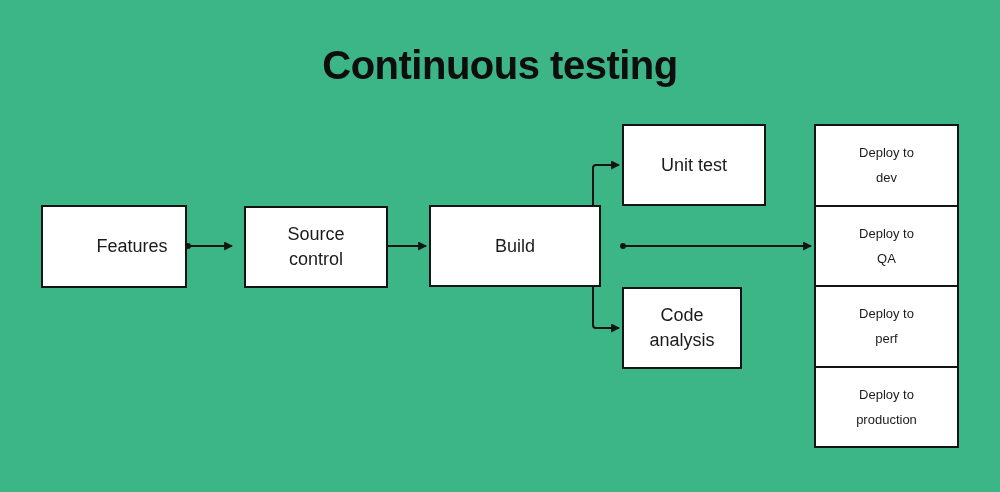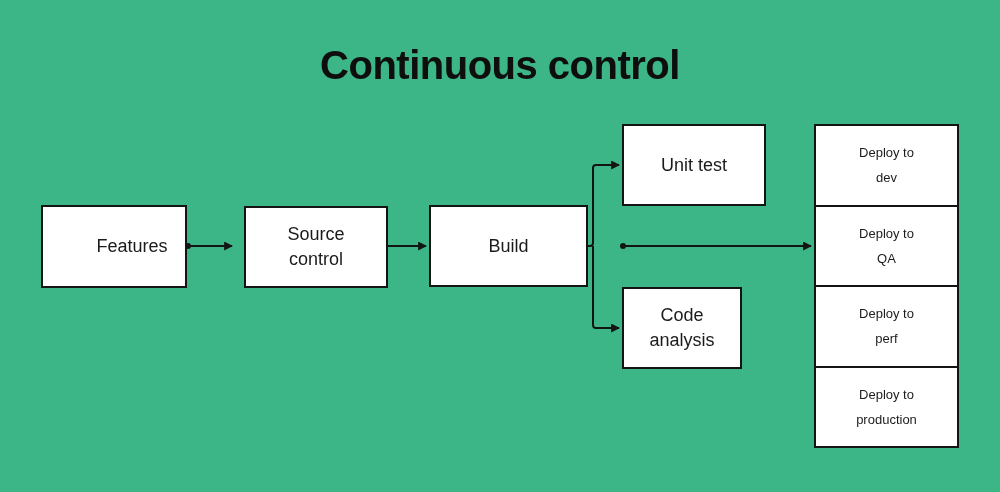--- a/index.html
+++ b/index.html
@@ -87,21 +87,21 @@
   }
   .deploy-cell + .deploy-cell {
     border-top: 2px solid var(--node-border, #141414);
   }
 </style>
 </head>
 <body>
 
 <div class="canvas">
 
-  <h1 class="title">Continuous control</h1>
+  <h1 class="title">Continuous testing</h1>
 
   <svg class="connectors" viewBox="0 0 1000 492" xmlns="http://www.w3.org/2000/svg" aria-hidden="true">
     <defs>
       <marker id="arrowhead" viewBox="0 0 8 8" markerUnits="userSpaceOnUse" markerWidth="9" markerHeight="9" refX="7" refY="4" orient="auto">
         <path class="arrowhead-shape" d="M0,0 L8,4 L0,8 Z"></path>
       </marker>
     </defs>
 
     <g>
       <circle class="edge-dot" cx="188" cy="246" r="3"></circle>
@@ -130,21 +130,21 @@
 
   <div class="node" style="left:41px; top:205px; width:146px; height:83px;padding-left:36px;">
     <span>Features</span>
   </div>
 
   <div class="node" style="left:244px; top:206px; width:144px; height:82px;">
     <span>Source
 control</span>
   </div>
 
-  <div class="node" style="left:429px; top:205px; width:159px; height:82px;">
+  <div class="node" style="left:429px; top:205px; width:172px; height:82px;">
     <span>Build</span>
   </div>
 
   <div class="node" style="left:622px; top:124px; width:144px; height:82px;">
     <span>Unit test</span>
   </div>
 
   <div class="node" style="left:622px; top:287px; width:120px; height:82px;">
     <span>Code
 analysis</span>

